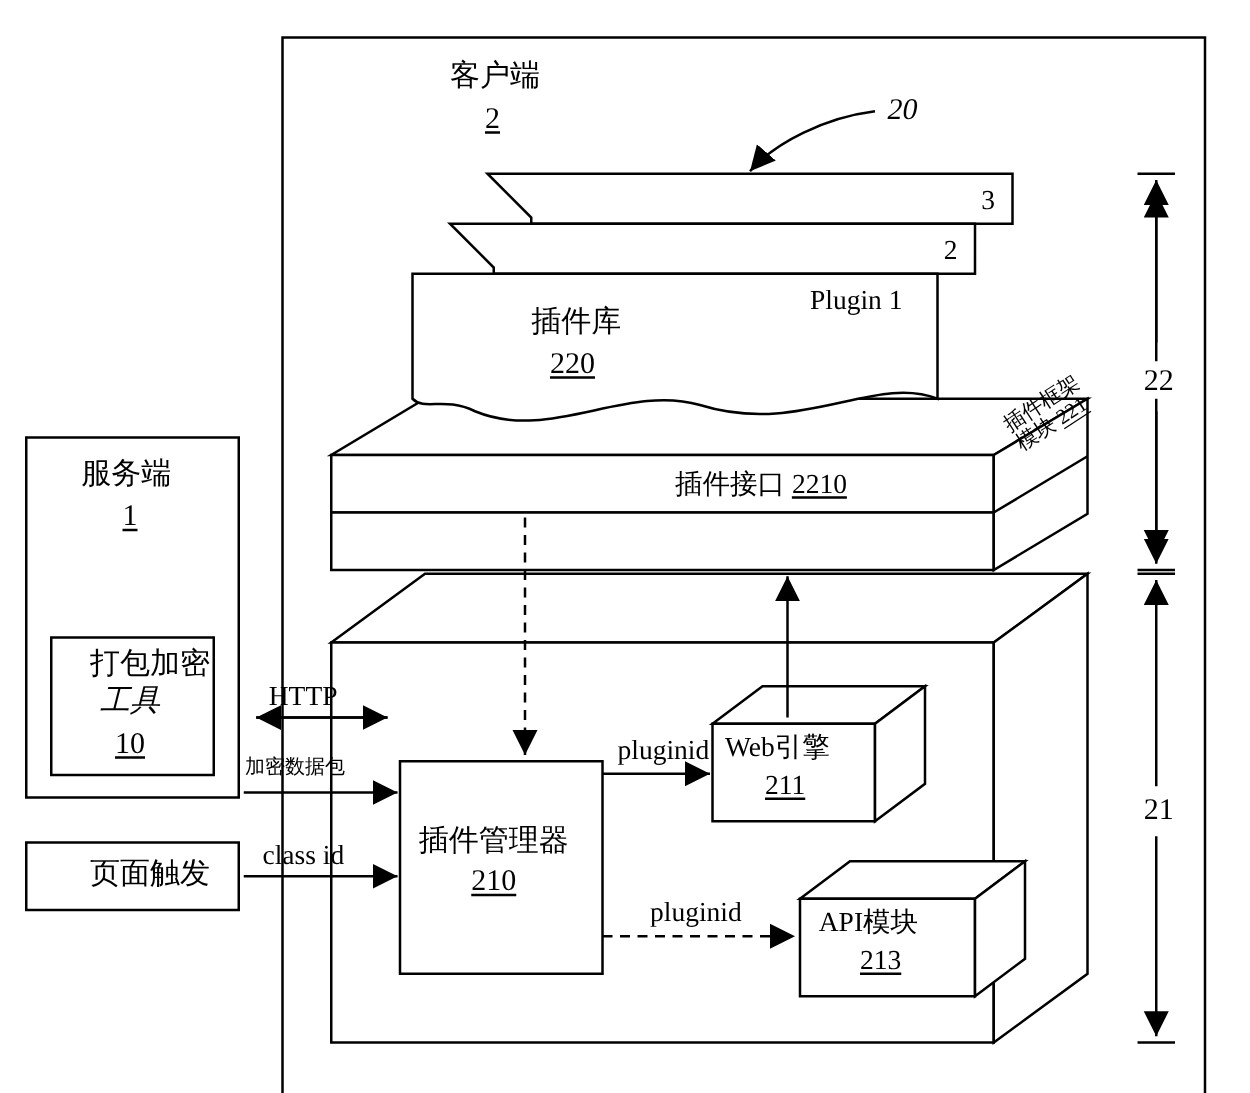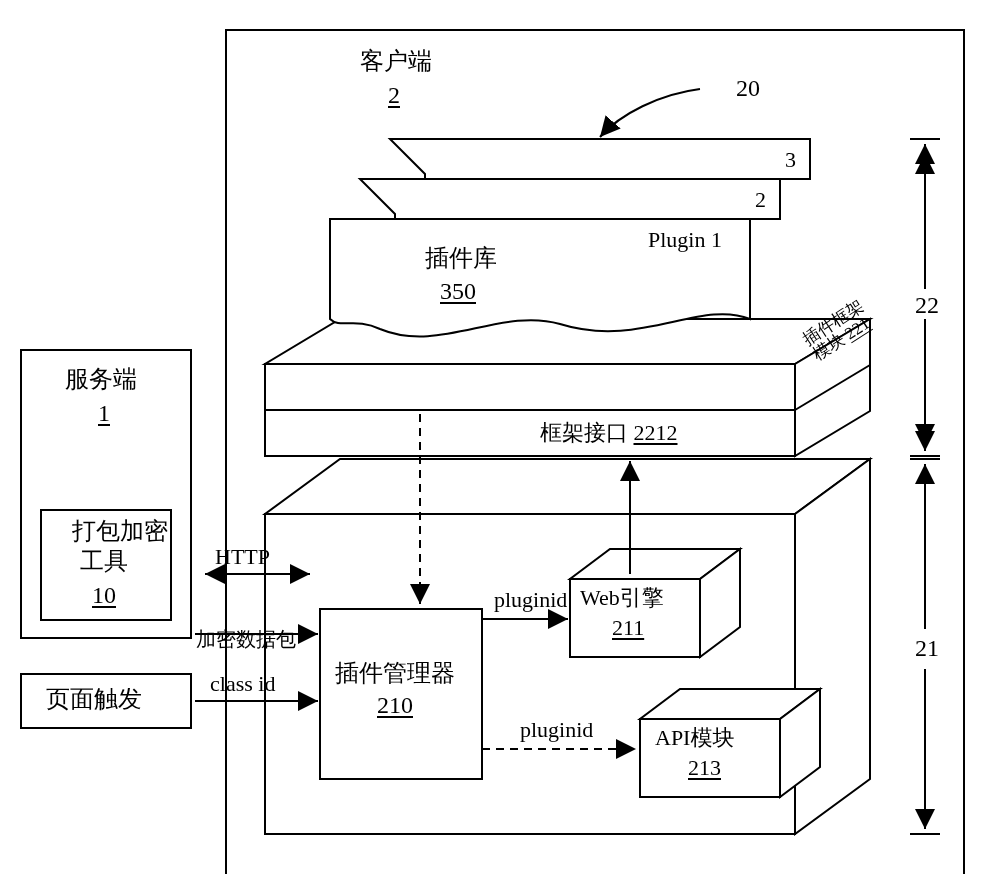--- a/index.html
+++ b/index.html
@@ -49,25 +49,25 @@
   <div class="box" style="left:225px; top:10px; width:740px; height:848px;"></div>
   <div class="label" style="left:360px; top:28px;"><span>客户端</span></div>
   <div class="label underline" style="left:388px; top:62px;"><span>2</span></div>
 
   <div class="box" style="left:20px; top:330px; width:172px; height:290px;"></div>
   <div class="label" style="left:65px; top:346px;"><span>服务端</span></div>
   <div class="label underline" style="left:98px; top:380px;"><span>1</span></div>
 
   <div class="box" style="left:40px; top:490px; width:132px; height:112px;"></div>
   <div class="label" style="left:72px; top:498px;"><span>打包加密</span></div>
-  <div class="label" style="left:80px; top:528px;"><span>工具</span></div>
+  <div class="label" style="left:80px; top:528px;font-style:italic;"><span>工具</span></div>
   <div class="label underline" style="left:92px; top:562px;"><span>10</span></div>
 
   <div class="box" style="left:20px; top:654px; width:172px; height:56px;"></div>
-  <div class="label" style="left:46px; top:666px;text-align:right;"><span>页面触发</span></div>
+  <div class="label" style="left:72px; top:666px;text-align:right;"><span>页面触发</span></div>
 
   <svg class="overlay" width="1000" height="874">
 
     <defs>
       <marker id="ah" markerWidth="12" markerHeight="12" refX="10" refY="5" orient="auto">
         <path d="M0,0 L10,5 L0,10 Z" fill="#000"></path>
       </marker>
       <marker id="ah2" markerWidth="12" markerHeight="12" refX="10" refY="5" orient="auto">
         <path d="M0,0 L10,5 L0,10 Z" fill="#000"></path>
       </marker>
@@ -136,44 +136,44 @@
     <line x1="910" y1="815" x2="940" y2="815" stroke="#000" stroke-width="2"></line>
     <line x1="925" y1="610" x2="925" y2="445" stroke="#000" stroke-width="2" marker-end="url(#ah)"></line>
     <line x1="925" y1="650" x2="925" y2="810" stroke="#000" stroke-width="2" marker-end="url(#ah)"></line>
   </svg>
 
   <div class="label small" style="left:785px; top:128px;"><span>3</span></div>
   <div class="label small" style="left:755px; top:168px;"><span>2</span></div>
   <div class="label small" style="left:648px; top:208px;"><span>Plugin 1</span></div>
 
   <div class="label" style="left:425px; top:225px;text-align:right;"><span>插件库</span></div>
-  <div class="label underline" style="left:440px; top:258px;"><span>350</span></div>
+  <div class="label underline" style="left:440px; top:258px;"><span>220</span></div>
 
-  <div class="label small" style="left:540px; top:401px;">
-    <span>框架接口</span>&nbsp;<span class="underline">2212</span>
+  <div class="label small" style="left:540px; top:355px;">
+    <span>插件接口</span>&nbsp;<span class="underline">2210</span>
   </div>
 
   <div class="label" style="left:800px; top:315px; font-size:17px; transform:rotate(-33deg); transform-origin:left top; width:120px; white-space:normal; line-height:1.05;">
     <span>插件框架</span><br>
     <span>模块</span>&nbsp;<span class="underline">221</span>
   </div>
 
   <div class="label" style="left:335px; top:640px;"><span>插件管理器</span></div>
   <div class="label underline" style="left:377px; top:672px;"><span>210</span></div>
 
   <div class="label small" style="left:580px; top:566px;"><span>Web引擎</span></div>
   <div class="label underline small" style="left:612px; top:596px;"><span>211</span></div>
 
   <div class="label small" style="left:655px; top:706px;"><span>API模块</span></div>
   <div class="label underline small" style="left:688px; top:736px;"><span>213</span></div>
 
   <div class="label small" style="left:215px; top:525px;"><span>HTTP</span></div>
-  <div class="label" style="left:196px; top:608px; font-size:20px;"><span>加密数据包</span></div>
+  <div class="label" style="left:196px; top:585px; font-size:16px;"><span>加密数据包</span></div>
   <div class="label small" style="left:210px; top:652px;"><span>class id</span></div>
   <div class="label small" style="left:494px; top:568px;"><span>pluginid</span></div>
   <div class="label small" style="left:520px; top:698px;"><span>pluginid</span></div>
 
-  <div class="label" style="left:736px; top:55px;"><span>20</span></div>
+  <div class="label" style="left:710px; top:55px;font-style:italic;"><span>20</span></div>
 
   <div class="label" style="left:915px; top:272px;"><span>22</span></div>
   <div class="label" style="left:915px; top:615px;font-family:Liberation Serif, serif;"><span>21</span></div>
 
 </div>
 
 </body></html>

